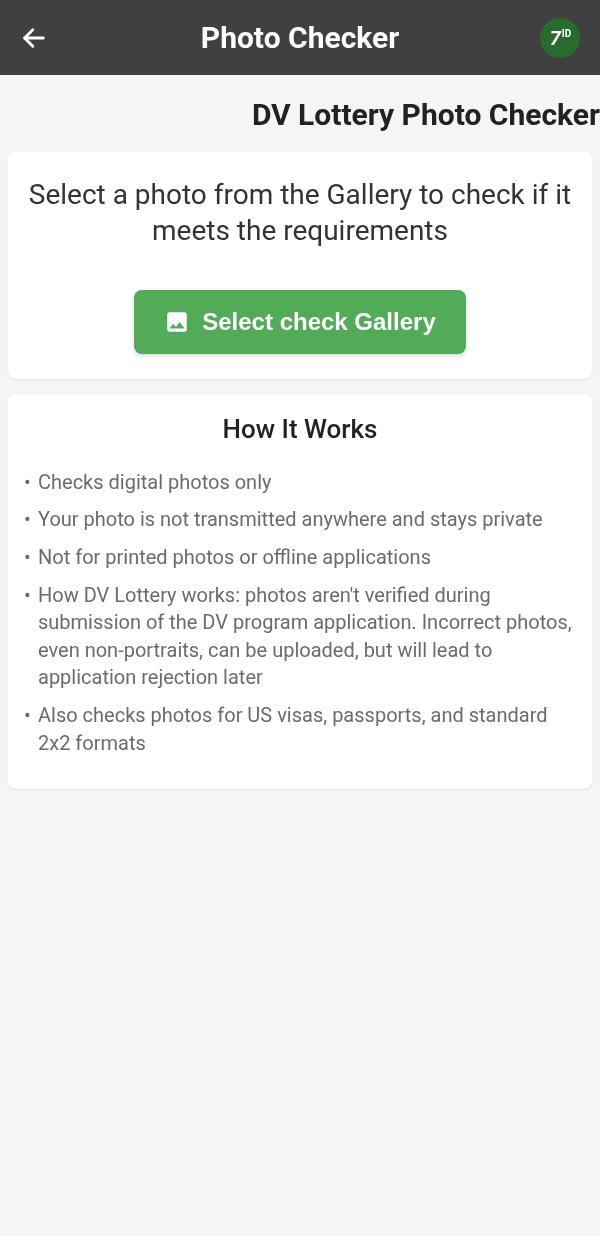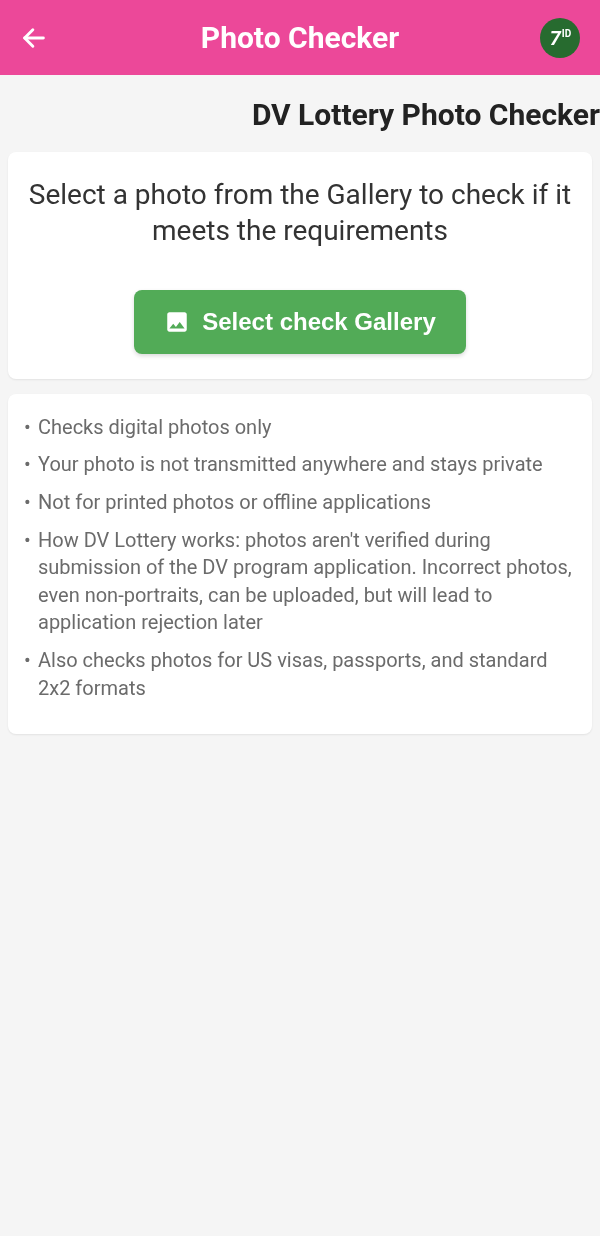--- a/index.html
+++ b/index.html
@@ -8,21 +8,21 @@
       box-sizing: border-box;
     }
     body {
       font-family: -apple-system, BlinkMacSystemFont, 'Segoe UI', Roboto, Helvetica, Arial, sans-serif;
       background: #f5f5f5;
       width: 600px;
       height: 1236px;
       overflow: hidden;
     }
     .header {
-      background: #ec4899;
+      background: #404040;
       height: 75px;
       display: flex;
       align-items: center;
       justify-content: space-between;
       padding: 0 20px;
       position: relative;
     }
     .back-button {
       color: white;
       cursor: pointer;
@@ -149,20 +149,21 @@
   <p class="instruction">Select a photo from the Gallery to check if it meets the requirements</p>
   <button class="select-button">
     <svg width="26" height="26" viewBox="0 0 24 24" fill="white">
       <path d="M21 19V5c0-1.1-.9-2-2-2H5c-1.1 0-2 .9-2 2v14c0 1.1.9 2 2 2h14c1.1 0 2-.9 2-2zM8.5 13.5l2.5 3.01L14.5 12l4.5 6H5l3.5-4.5z"></path>
     </svg>
     <span>Select check Gallery</span>
   </button>
 </div>
 
 <div class="card card-how">
+  <h2 class="section-title">How It Works</h2>
   <ul class="bullet-list">
     <li class="bullet-item">Checks digital photos only</li>
     <li class="bullet-item">Your photo is not transmitted anywhere and stays private</li>
     <li class="bullet-item">Not for printed photos or offline applications</li>
     <li class="bullet-item">How DV Lottery works: photos aren't verified during submission of the DV program application. Incorrect photos, even non-portraits, can be uploaded, but will lead to application rejection later</li>
     <li class="bullet-item">Also checks photos for US visas, passports, and standard 2x2 formats</li>
   </ul>
 </div>
 
 </body></html>

